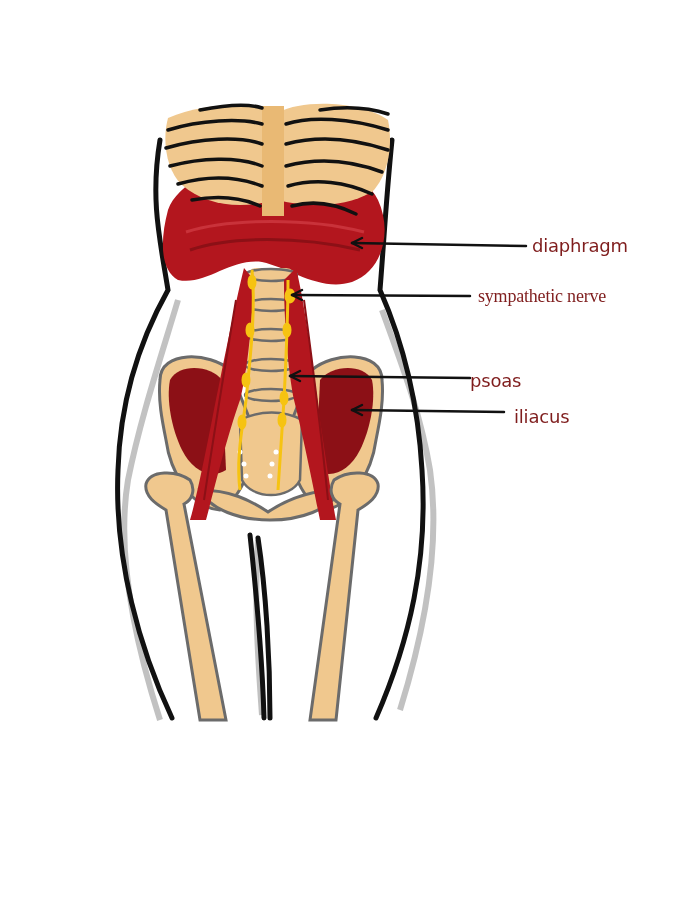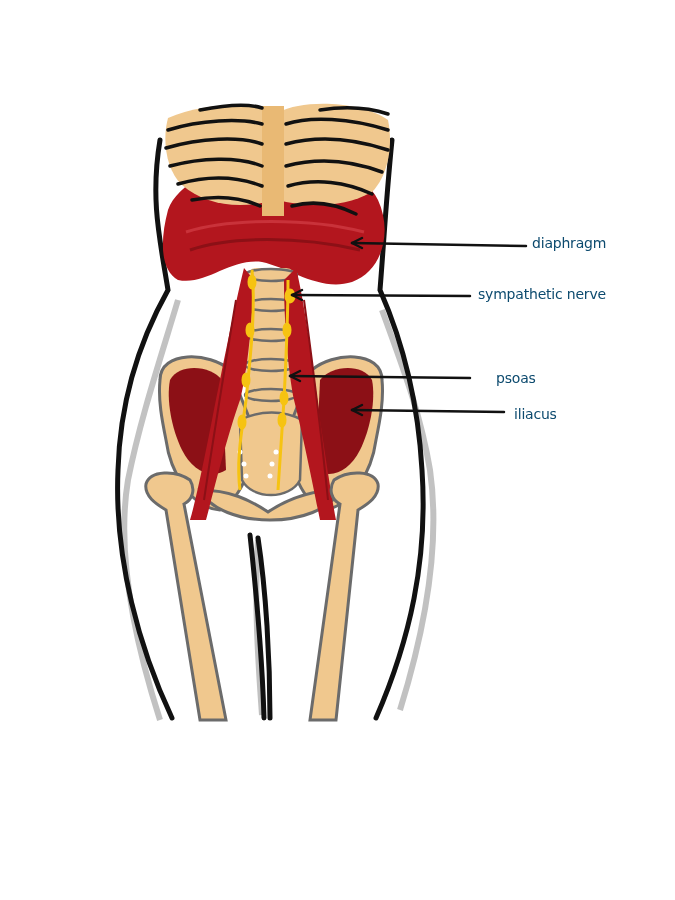--- a/index.html
+++ b/index.html
@@ -1,22 +1,22 @@
 <!DOCTYPE html>
 <html><head>
 <meta charset="utf-8">
 <style>
   html, body { margin: 0; padding: 0; background: #ffffff; }
   body { width: 675px; height: 900px; position: relative; overflow: hidden; }
   .canvas { position: absolute; left: 0; top: 0; width: 675px; height: 900px; }
   .label {
     position: absolute;
     font-family: "DejaVu Sans", sans-serif;
-    font-size: 14px;
-    color: #0c4a6e;
+    font-size: 18px;
+    color: #7f1d1d;
     letter-spacing: -0.2px;
     white-space: nowrap;
   }
 </style>
 </head>
 <body>
 
 <div class="canvas">
   <svg width="675" height="900" viewBox="0 0 675 900" xmlns="http://www.w3.org/2000/svg">
 
@@ -121,16 +121,16 @@
       <path d="M292 295 L470 296"></path>
       <path d="M292 295 L302 290 M292 295 L302 300"></path>
       <path d="M290 376 L470 378"></path>
       <path d="M290 376 L300 371 M290 376 L300 381"></path>
       <path d="M352 410 L504 412"></path>
       <path d="M352 410 L362 405 M352 410 L362 415"></path>
     </g>
   </svg>
 
   <span class="label" style="left:532px; top:235px;">diaphragm</span>
-  <span class="label" style="left:478px; top:286px;">sympathetic nerve</span>
-  <span class="label" style="left:496px; top:370px;">psoas</span>
+  <span class="label" style="left:478px; top:286px;font-family:Liberation Serif, serif;">sympathetic nerve</span>
+  <span class="label" style="left:470px; top:370px;">psoas</span>
   <span class="label" style="left:514px; top:406px;">iliacus</span>
 </div>
 
 </body></html>

